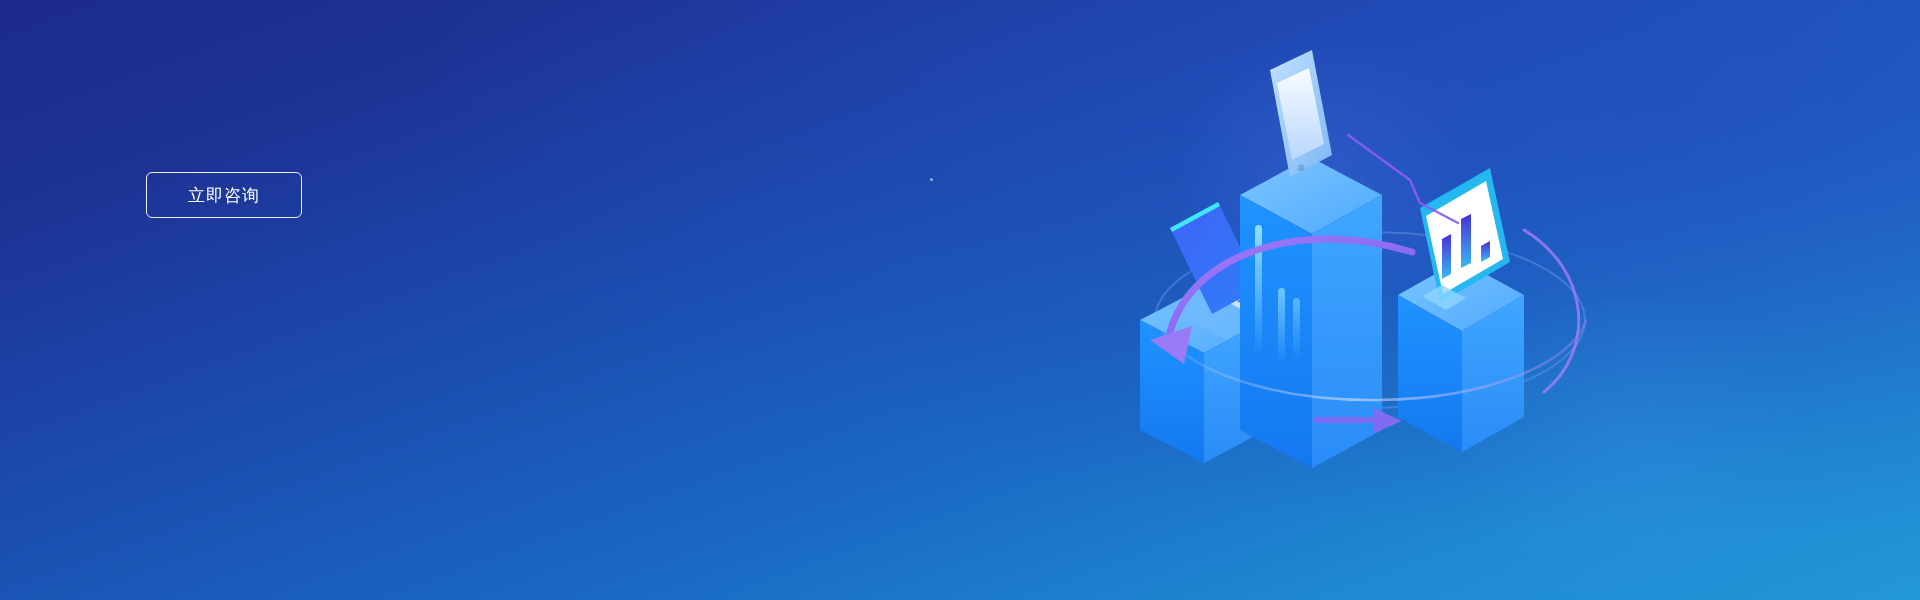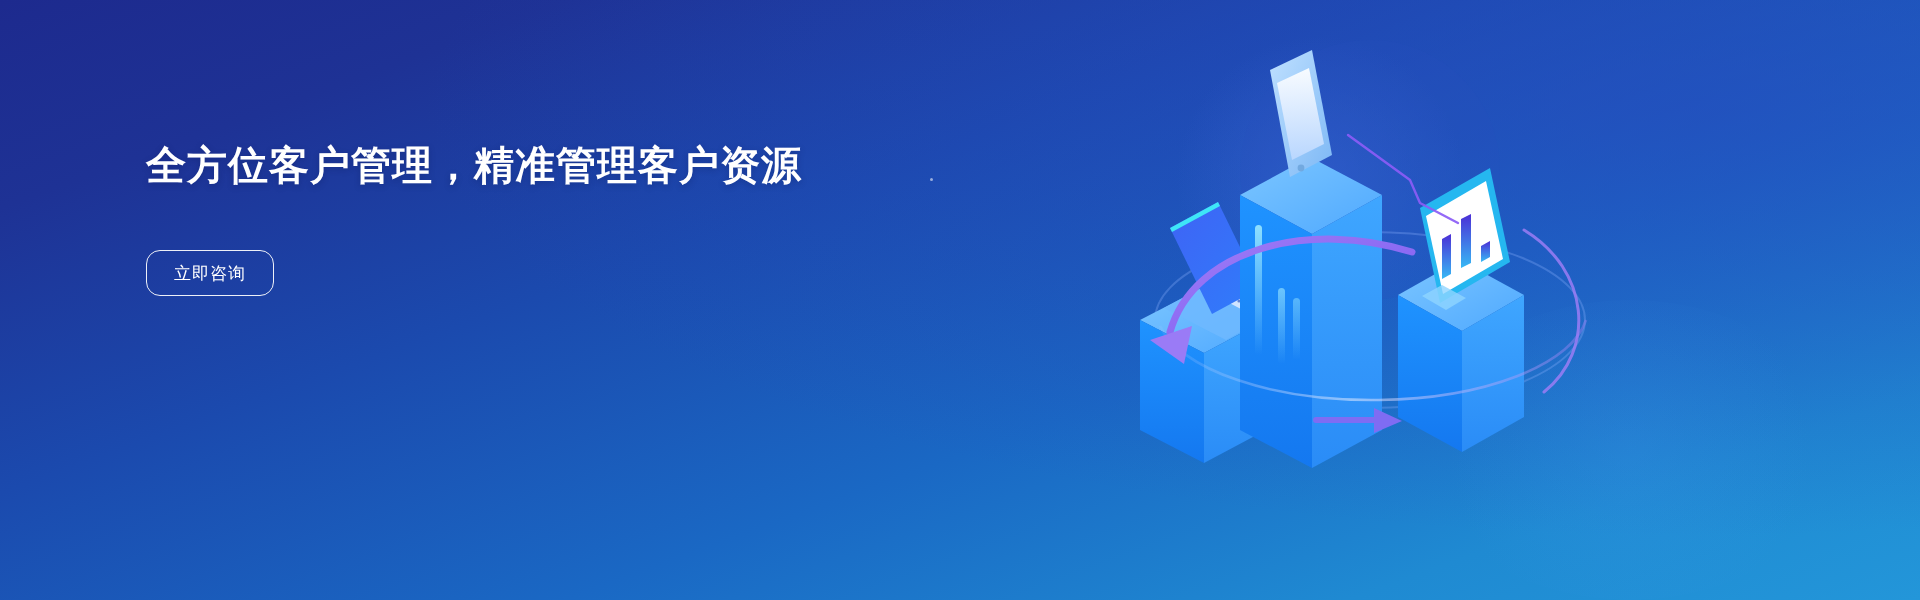--- a/index.html
+++ b/index.html
@@ -30,41 +30,40 @@
   .headline{
     margin:0;color:#ffffff;font-size:40px;line-height:1.25;font-weight:bold;
     letter-spacing:1px;text-shadow:0 2px 6px rgba(8,20,70,.25);
   }
   .subline{
     margin:22px 0 0 0;color:#eef4ff;font-size:18px;line-height:1.62;
     font-weight:400;max-width:588px;letter-spacing:.3px;
   }
   .cta{
     display:inline-flex;align-items:center;justify-content:center;
-    margin-top:60px;width:128px;height:46px;
-    border:1px solid rgba(255,255,255,.92);border-radius:14px;
+    margin-top:32px;width:156px;height:46px;
+    border:1px solid rgba(255,255,255,.92);border-radius:6px;
     color:#ffffff;font-size:17px;letter-spacing:1px;
     background:transparent;cursor:pointer;box-sizing:border-box;
   }
 
   
   .art{position:absolute;left:1120px;top:20px;width:560px;height:560px;}
   .art svg{display:block;width:560px;height:560px;overflow:visible;}
 </style>
 </head>
 <body>
 
 <div class="banner">
 
   <div class="glow glow-a"></div>
   <div class="glow glow-b"></div>
   <div class="spark"></div>
 
   <div class="copy">
-    <h1 class="headline">全方位客户管理，精准管理客户资源</h1>
 
 
     <button class="cta">立即咨询</button>
   </div>
 
   <div class="art">
     <svg viewBox="0 0 560 560" xmlns="http://www.w3.org/2000/svg" aria-hidden="true">
       <defs>
         <linearGradient id="gPillarFront" x1="0" y1="0" x2="0" y2="1">
           <stop offset="0" stop-color="#1f93ff"></stop>

